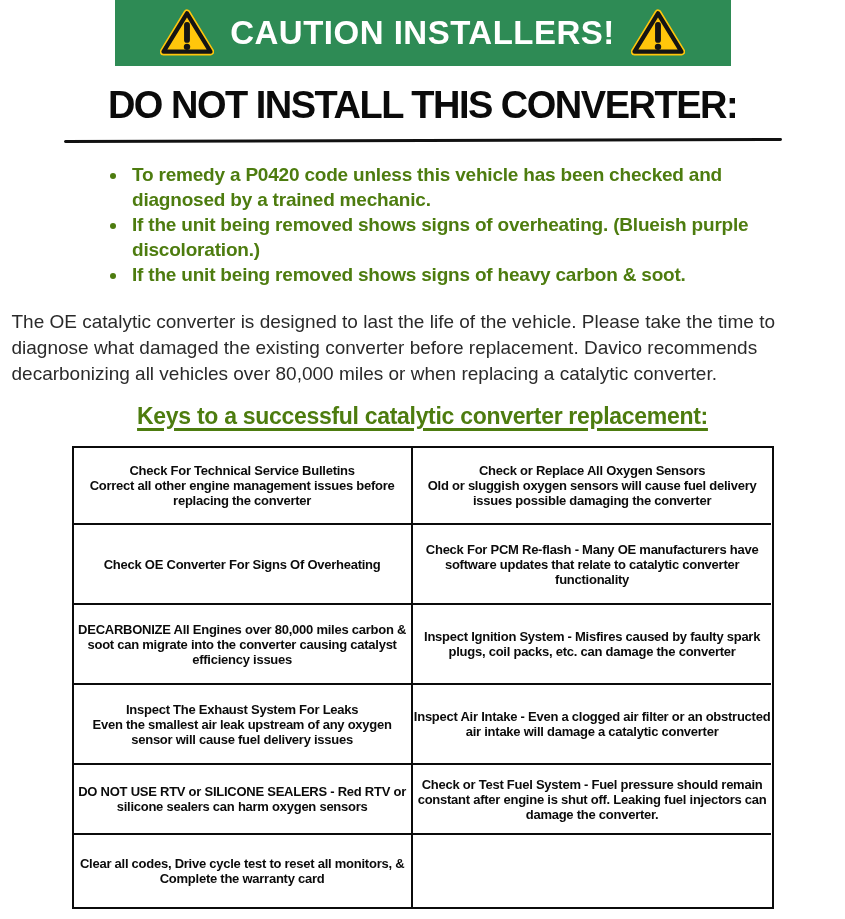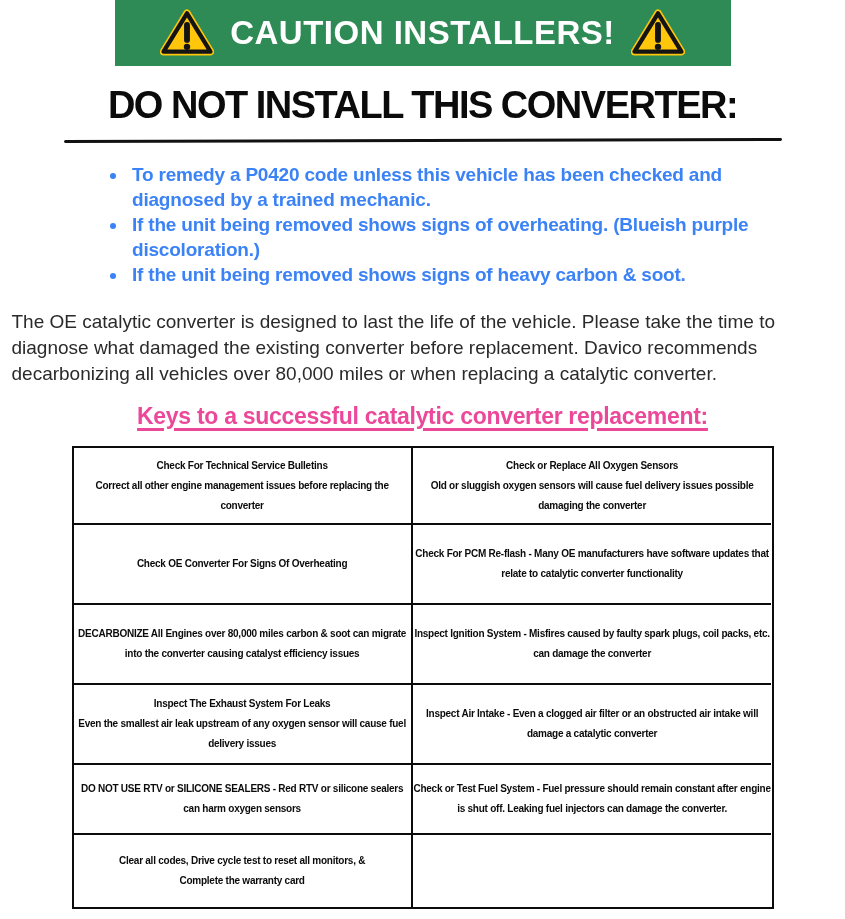--- a/index.html
+++ b/index.html
@@ -49,42 +49,42 @@
     border-radius: 2px;
   }
 
   
   .warning-list {
     margin: 20px 90px 0 128px;
     font-size: 19px;
     font-weight: 700;
     line-height: 25px;
     letter-spacing: -0.2px;
-    color: #3b82f6;
+    color: #4d7c0f;
   }
   .warning-list li { margin: 0; padding-left: 4px; }
 
   
   .intro {
     margin: 22px auto 0 auto;
     width: 822px;
     font-size: 19px;
     font-weight: 400;
     line-height: 26px;
     color: #2a2a2a;
   }
 
   
   .keys-heading {
     margin-top: 16px;
     text-align: center;
     font-size: 23px;
     font-weight: 800;
     letter-spacing: -0.3px;
-    color: #ec4899;
+    color: #4d7c0f;
     text-decoration: underline;
     text-decoration-thickness: 2.5px;
     text-underline-offset: 4px;
   }
 
   
   .keys-table {
     width: 702px;
     margin: 16px auto 0 auto;
     border: 2.5px solid #0b0b0b;
@@ -92,24 +92,24 @@
     grid-template-columns: 48.6% 51.4%;
     grid-template-rows: 77px 80px 80px 80px 70px 72px;
     background: #ffffff;
   }
   .cell {
     border-right: 2px solid #0b0b0b;
     border-bottom: 2px solid #0b0b0b;
     display: flex; align-items: center; justify-content: center;
     text-align: center;
     padding: 4px 0;
-    font-size: 10px;
+    font-size: 13px;
     font-weight: 700;
     letter-spacing: -0.25px;
-    line-height: 20px;
+    line-height: 15px;
     color: #0b0b0b;
     white-space: pre-line;
   }
   .cell:nth-child(2n) { border-right: none; }
   .cell:nth-child(11), .cell:nth-child(12) { border-bottom: none; }
 </style>
 </head>
 <body>
 
 <div class="page">

